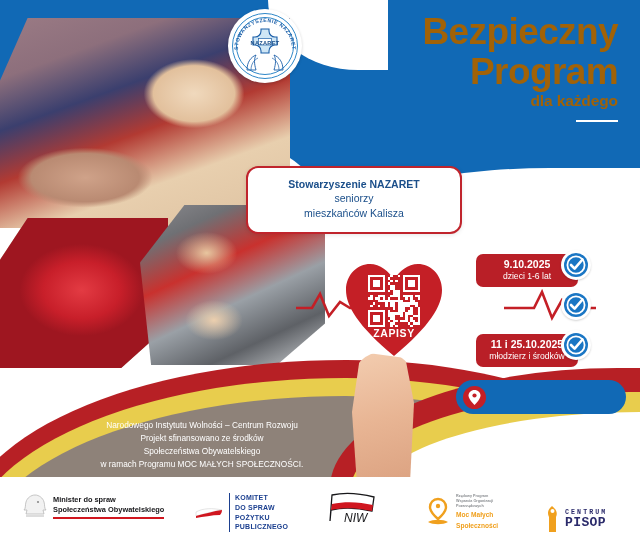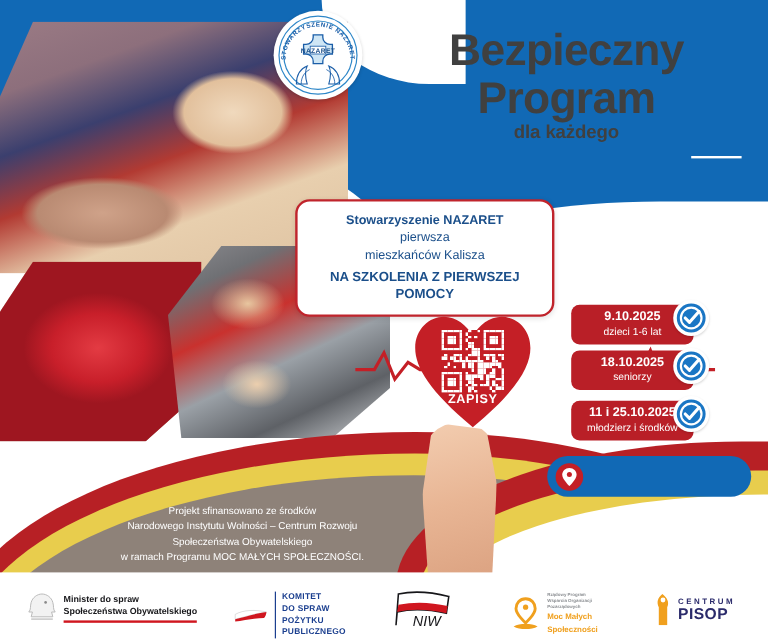--- a/index.html
+++ b/index.html
@@ -67,21 +67,21 @@
   .logo-ring2{position:absolute;inset:8px;border-radius:50%;border:1px solid #2e87c8;}
   .logo-arc{position:absolute;left:0;top:0;width:74px;height:74px;}
   .logo-arc text{font-size:5.2px;fill:#1b5ea8;font-family:"Liberation Sans",sans-serif;
       letter-spacing:.55px;font-weight:bold;}
   .logo-cross{position:absolute;left:23px;top:19px;width:28px;height:28px;}
   .logo-name{position:absolute;left:0;right:0;top:31px;text-align:center;font-size:5.6px;
       font-weight:bold;color:#1b4f8a;letter-spacing:.3px;}
   .logo-hands{position:absolute;left:15px;top:44px;width:44px;height:18px;}
 
   
-  .title-wrap{position:absolute;left:326px;top:22px;width:292px;text-align:center;color:#404040;}
+  .title-wrap{position:absolute;left:326px;top:12px;width:292px;text-align:right;color:#a16207;}
   .title-1,.title-2{font-size:37px;font-weight:bold;line-height:1.07;letter-spacing:-.6px;}
   .subtitle{font-size:15.5px;font-weight:bold;line-height:1.25;margin-top:7px;letter-spacing:-.1px;}
   .title-rule{width:42px;height:2px;background:#ffffff;margin-left:auto;margin-top:9px;}
 
   
   .bubble{position:absolute;left:246px;top:166px;width:196px;
       background:#ffffff;border:2.5px solid #c0242c;border-radius:12px;
       padding:9px 8px 10px;text-align:center;color:#1b4f8a;
       box-shadow:0 1px 4px rgba(0,0,0,.10);}
   .bubble .l1{font-size:10.5px;font-weight:bold;line-height:1.35;}
@@ -134,21 +134,21 @@
   .f-item{display:flex;align-items:center;gap:5px;}
   .f1{position:absolute;left:22px;top:12px;}
   .f1 .ftxt{font-size:7.4px;color:#17171a;line-height:1.35;font-weight:bold;}
   .f1 .rule{height:1.6px;background:#d0161f;margin-top:2px;}
   .f2{position:absolute;left:194px;top:12px;}
   .f2 .ftxt{font-size:7px;color:#1b3f8f;font-weight:bold;line-height:1.4;letter-spacing:.2px;}
   .f3{position:absolute;left:322px;top:10px;}
   .f4{position:absolute;left:425px;top:13px;}
   .f4 .small{font-size:3.7px;color:#8a8d91;line-height:1.35;font-weight:bold;}
   .f4 .big{font-size:6.6px;color:#f0a01e;font-weight:bold;line-height:1.3;margin-top:2px;}
-  .f5{position:absolute;left:545px;top:14px;}
+  .f5{position:absolute;left:545px;top:25px;font-family:Liberation Mono, monospace;}
   .f5 .c1t{font-size:6.6px;color:#2b2b6b;font-weight:bold;letter-spacing:2.1px;}
   .f5 .c2t{font-size:13px;color:#2b2b6b;font-weight:bold;letter-spacing:.4px;line-height:1;}
 </style>
 </head>
 <body>
 
 <div id="poster">
 
   <div class="blue-band"></div>
   <div class="blue-notch"></div>
@@ -192,23 +192,22 @@
 
   <div class="title-wrap">
     <div class="title-1">Bezpieczny</div>
     <div class="title-2">Program</div>
     <div class="subtitle" style="margin-top:0">dla każdego</div>
     <div class="title-rule"></div>
   </div>
 
   <div class="bubble">
     <div class="l1">Stowarzyszenie NAZARET</div>
-    <div class="l2">pierwsza</div>
+    <div class="l2">seniorzy</div>
     <div class="l3">mieszkańców Kalisza</div>
-    <div class="l4">NA SZKOLENIA Z PIERWSZEJ POMOCY</div>
   </div>
 
   <svg class="ecg" viewBox="0 0 300 44">
     <path d="M0 26 L16 26 L24 12 L33 34 L44 20 L54 26 L92 26" fill="none" stroke="#c41f26" stroke-width="2.6"></path>
     <path d="M208 26 L238 26 L246 10 L256 36 L266 18 L276 26 L300 26" fill="none" stroke="#c41f26" stroke-width="2.6"></path>
   </svg>
 
   <svg class="heart" viewBox="0 0 100 96">
     <path d="M50 94 C14 64 2 44 2 28 C2 12 14 2 26 2 C36 2 45 9 50 18 C55 9 64 2 74 2 C86 2 98 12 98 28 C98 44 86 64 50 94 Z" fill="#c41f26"></path>
   </svg>
@@ -662,24 +661,20 @@
     <div class="g">dzieci 1-6 lat</div>
   </div>
   <div class="check c1">
     <svg width="26" height="26" viewBox="0 0 26 26">
       <circle cx="13" cy="13" r="12" fill="#1a76c4"></circle>
       <circle cx="13" cy="13" r="8.6" fill="none" stroke="#ffffff" stroke-width="1.8"></circle>
       <path d="M8 13 L11.6 16.6 L19.5 7.5" fill="none" stroke="#ffffff" stroke-width="2.6" stroke-linecap="round" stroke-linejoin="round"></path>
     </svg>
   </div>
 
-  <div class="date-badge b2">
-    <div class="d">18.10.2025</div>
-    <div class="g">seniorzy</div>
-  </div>
   <div class="check c2">
     <svg width="26" height="26" viewBox="0 0 26 26">
       <circle cx="13" cy="13" r="12" fill="#1a76c4"></circle>
       <circle cx="13" cy="13" r="8.6" fill="none" stroke="#ffffff" stroke-width="1.8"></circle>
       <path d="M8 13 L11.6 16.6 L19.5 7.5" fill="none" stroke="#ffffff" stroke-width="2.6" stroke-linecap="round" stroke-linejoin="round"></path>
     </svg>
   </div>
 
   <div class="date-badge b3">
     <div class="d">11 i 25.10.2025</div>
@@ -696,22 +691,22 @@
   <div class="loc">
     <div class="loc-pin">
       <svg width="13" height="15" viewBox="0 0 13 15">
         <path d="M6.5 0 C10 0 12.5 2.6 12.5 5.6 C12.5 9.4 6.5 15 6.5 15 C6.5 15 0.5 9.4 0.5 5.6 C0.5 2.6 3 0 6.5 0 Z" fill="#ffffff"></path>
         <circle cx="6.5" cy="5.5" r="2.1" fill="#c41f26"></circle>
       </svg>
     </div>
   </div>
 
   <div class="funding">
+    <div>Narodowego Instytutu Wolności – Centrum Rozwoju</div>
     <div>Projekt sfinansowano ze środków</div>
-    <div>Narodowego Instytutu Wolności – Centrum Rozwoju</div>
     <div>Społeczeństwa Obywatelskiego</div>
     <div>w ramach Programu MOC MAŁYCH SPOŁECZNOŚCI.</div>
   </div>
 
   <div class="footer">
 
     <div class="f-item f1">
       <svg width="26" height="28" viewBox="0 0 26 28">
         <path d="M13 2 C17 2 21 5 22 9 C23 12 22 15 24 17 L21 17 L22 21 L13 21 L4 21 L5 17 L2 17 C4 15 3 12 4 9 C5 5 9 2 13 2 Z" fill="#f2f2f2" stroke="#b8b8b8" stroke-width=".8"></path>
         <circle cx="16" cy="9" r="1.1" fill="#8a8a8a"></circle>

